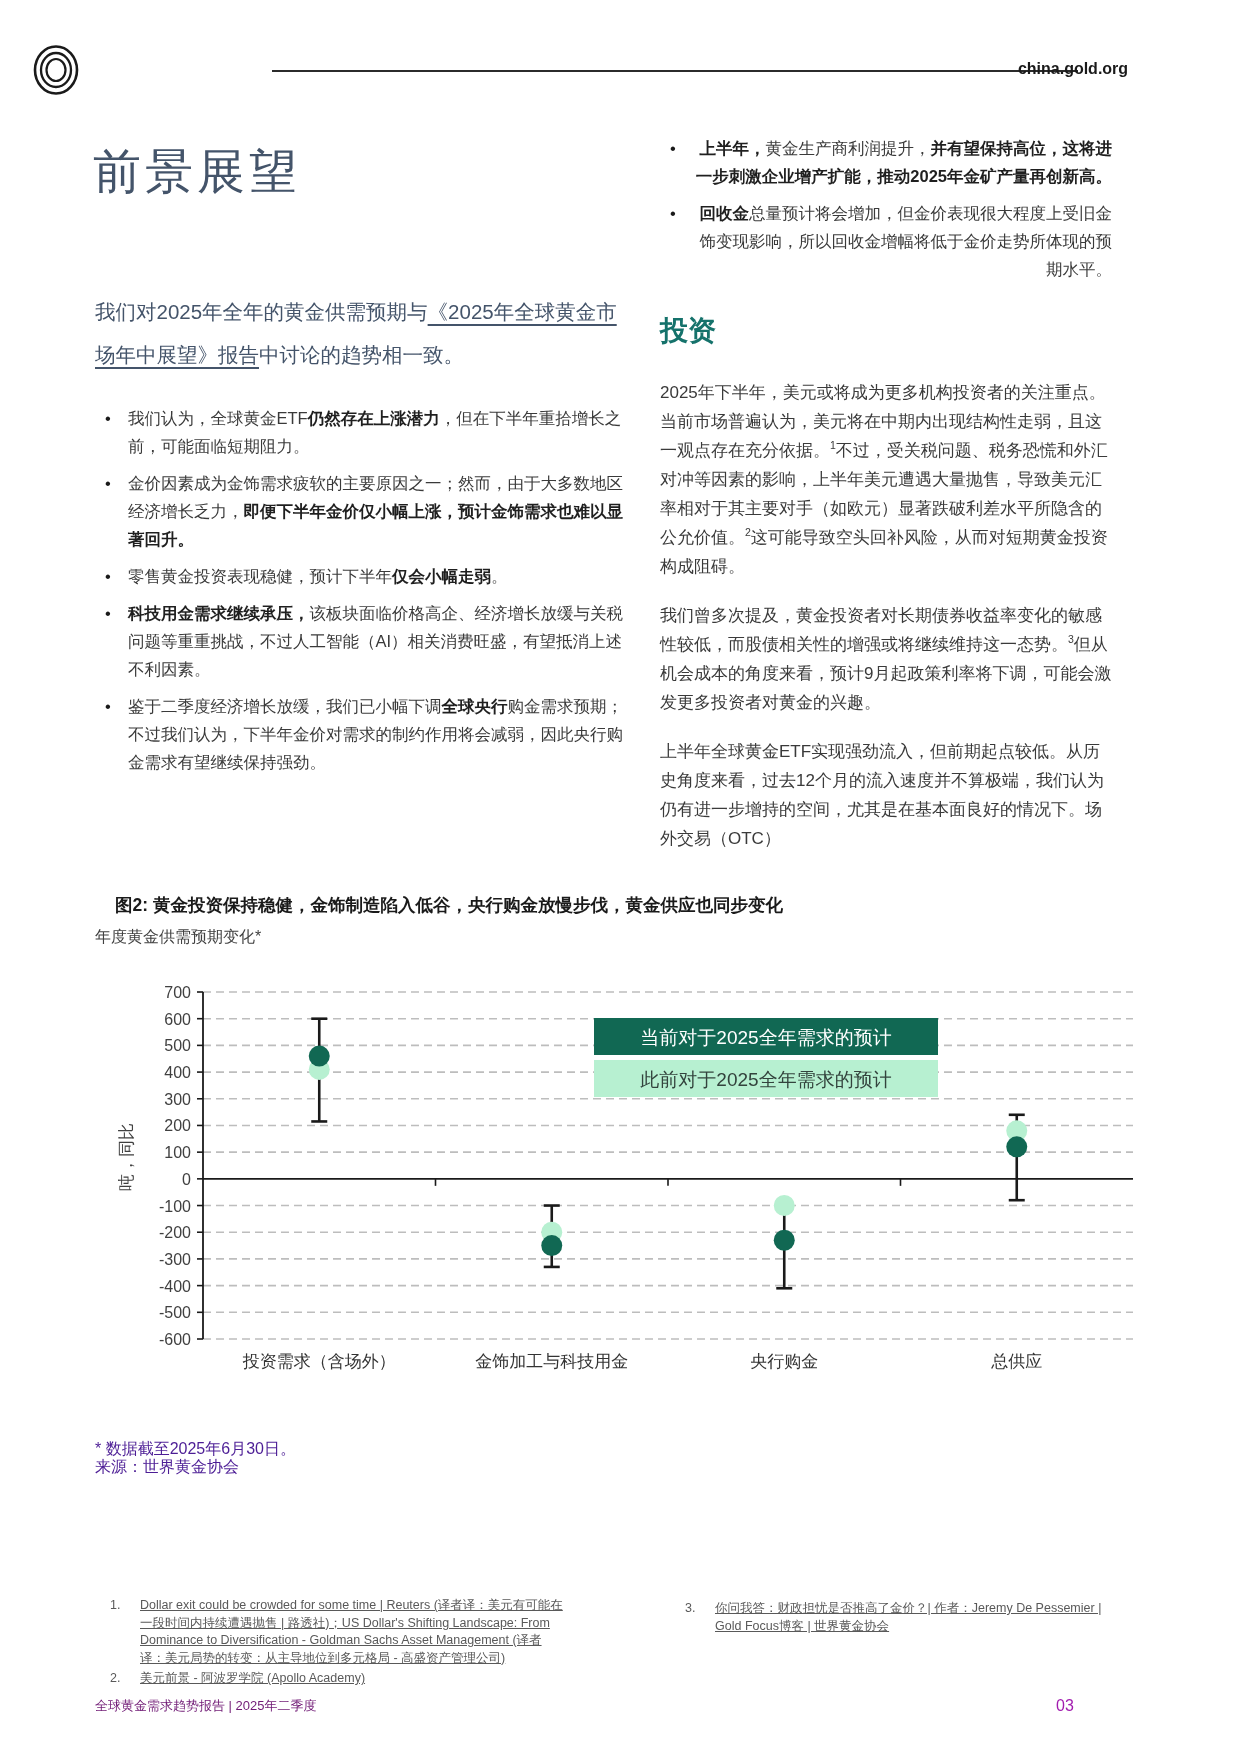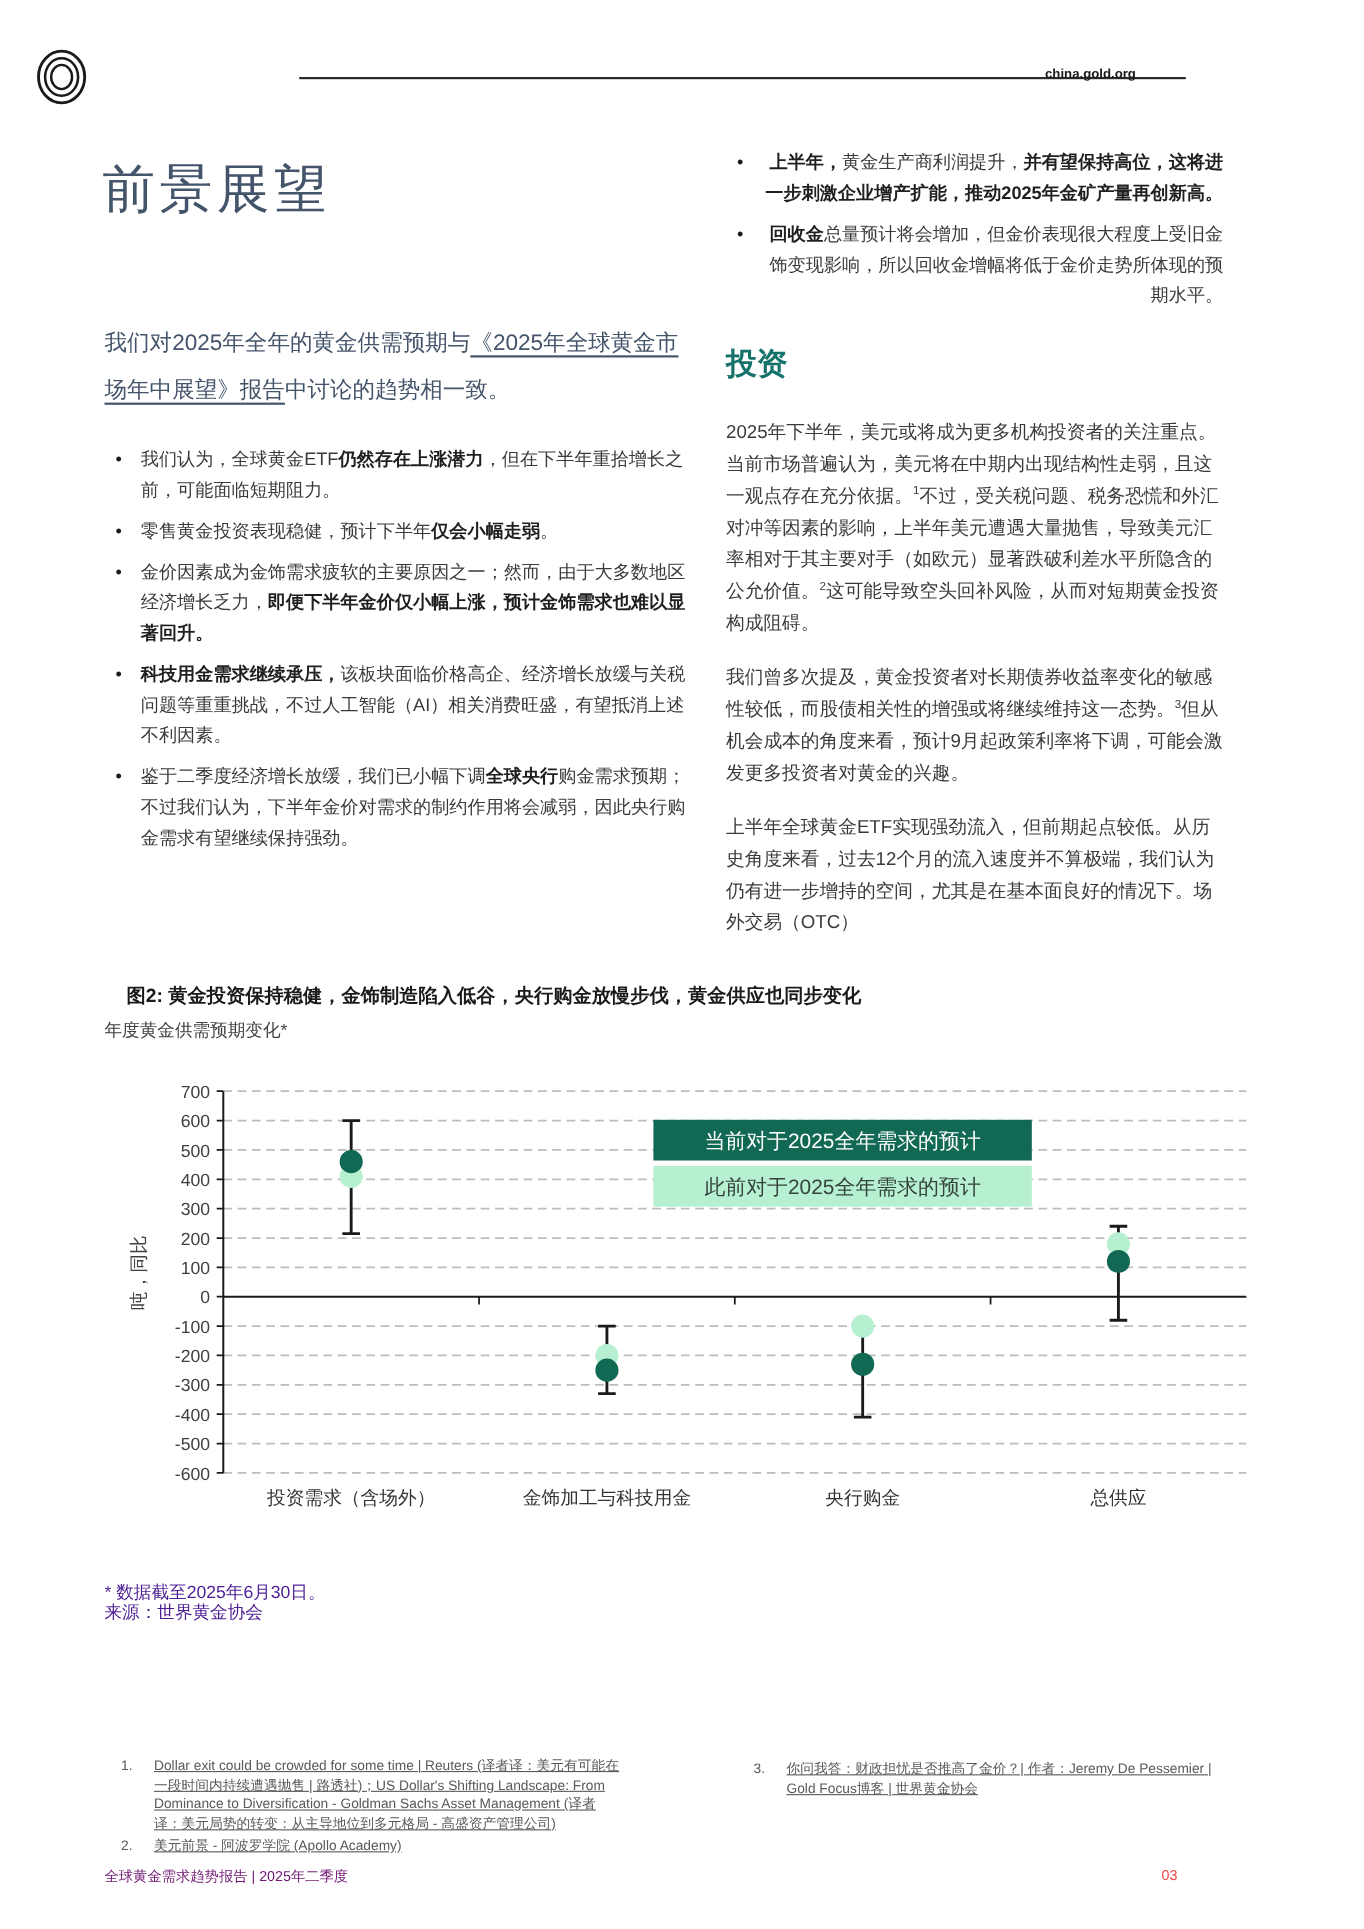--- a/index.html
+++ b/index.html
@@ -4,21 +4,21 @@
 <style>
   html,body{margin:0;padding:0;}
   body{
     width:1240px;height:1754px;position:relative;background:#ffffff;
     font-family:"Liberation Sans","DejaVu Sans",sans-serif;color:#3a3a3a;
     -webkit-font-smoothing:antialiased;
   }
   .abs{position:absolute;box-sizing:border-box;}
   
   .rule{height:2px;background:#2b2b2b;}
-  .site{font-size:12px;font-weight:700;color:#1a1a1a;text-align:left;}
+  .site{font-size:16px;font-weight:700;color:#1a1a1a;text-align:center;}
   
   .page-title{font-size:48px;letter-spacing:4px;color:#44546A;font-weight:400;}
   
   .intro{font-size:20.5px;line-height:43px;color:#44546A;}
   .intro .link-underline{text-decoration:underline;text-underline-offset:5px;cursor:pointer;}
   
   ul.bullets{list-style:none;margin:0;padding:0;}
   ul.bullets li{position:relative;padding-left:33px;margin-bottom:9px;font-size:16.5px;line-height:28px;color:#3a3a3a;}
   ul.bullets li::before{content:"•";position:absolute;left:10px;top:0;color:#1a1a1a;}
   .b{font-weight:700;color:#1f1f1f;}
@@ -31,43 +31,43 @@
   .chart-subtitle{font-size:16px;color:#404040;}
   .chart-note{font-size:16px;line-height:18px;color:#4c1d95;}
   svg text{font-family:"Liberation Sans","DejaVu Sans",sans-serif;}
   
   .fnotes{font-size:12.5px;line-height:17.5px;color:#595959;}
   .fnotes .row{display:flex;margin-bottom:3px;}
   .fnotes .num{flex:0 0 30px;}
   .fnotes .txt .link-underline{text-decoration:underline;cursor:pointer;}
   
   .footer-left{font-size:13px;color:#701a75;}
-  .footer-page{font-size:13px;color:#ef4444;}
+  .footer-page{font-size:16px;color:#a21caf;}
 </style>
 </head>
 <body>
 
 <div class="abs" style="left:33px;top:44px;width:46px;height:52px;">
   <svg width="46" height="52" viewBox="0 0 46 52">
     <ellipse cx="23" cy="26" rx="21" ry="23.5" fill="none" stroke="#1a1a1a" stroke-width="2.6"></ellipse>
     <ellipse cx="23" cy="26" rx="15" ry="17" fill="none" stroke="#1a1a1a" stroke-width="2.3"></ellipse>
     <ellipse cx="23" cy="26" rx="9.5" ry="11" fill="none" stroke="#1a1a1a" stroke-width="2.2"></ellipse>
   </svg>
 </div>
 <div class="abs rule" style="left:272px;top:70px;width:806px;"></div>
 <div class="abs site" style="left:950px;top:60px;width:246px;">china.gold.org</div>
 
 <h1 class="abs page-title" style="left:93px;top:140px;margin:0;">前景展望</h1>
 
 <p class="abs intro" style="left:95px;top:290px;width:530px;margin:0;"><span>我们对2025年全年的黄金供需预期与</span><span class="link-underline">《2025年全球黄金市场年中展望》报告</span><span>中讨论的趋势相一致。</span></p>
 
 <ul class="abs bullets" style="left:95px;top:404px;width:530px;">
   <li><span>我们认为，全球黄金ETF</span><span class="b">仍然存在上涨潜力</span><span>，但在下半年重拾增长之前，可能面临短期阻力。</span></li>
+  <li><span>金价因素成为金饰需求疲软的主要原因之一；然而，由于大多数地区经济增长乏力，</span><span class="b">即便下半年金价仅小幅上涨，预计金饰需求也难以显著回升。</span></li>
   <li><span>零售黄金投资表现稳健，预计下半年</span><span class="b">仅会小幅走弱</span><span>。</span></li>
-  <li><span>金价因素成为金饰需求疲软的主要原因之一；然而，由于大多数地区经济增长乏力，</span><span class="b">即便下半年金价仅小幅上涨，预计金饰需求也难以显著回升。</span></li>
   <li><span class="b">科技用金需求继续承压，</span><span>该板块面临价格高企、经济增长放缓与关税问题等重重挑战，不过人工智能（AI）相关消费旺盛，有望抵消上述不利因素。</span></li>
   <li><span>鉴于二季度经济增长放缓，我们已小幅下调</span><span class="b">全球央行</span><span>购金需求预期；不过我们认为，下半年金价对需求的制约作用将会减弱，因此央行购金需求有望继续保持强劲。</span></li>
 </ul>
 
 <ul class="abs bullets" style="left:660px;top:134px;width:452px;text-align:right;">
   <li><span class="b">上半年，</span><span>黄金生产商利润提升，</span><span class="b">并有望保持高位，这将进一步刺激企业增产扩能，推动2025年金矿产量再创新高。</span></li>
   <li><span class="b">回收金</span><span>总量预计将会增加，但金价表现很大程度上受旧金饰变现影响，所以回收金增幅将低于金价走势所体现的预期水平。</span></li>
 </ul>
 
 <h2 class="abs section-heading" style="left:660px;top:312px;margin:0;">投资</h2>

